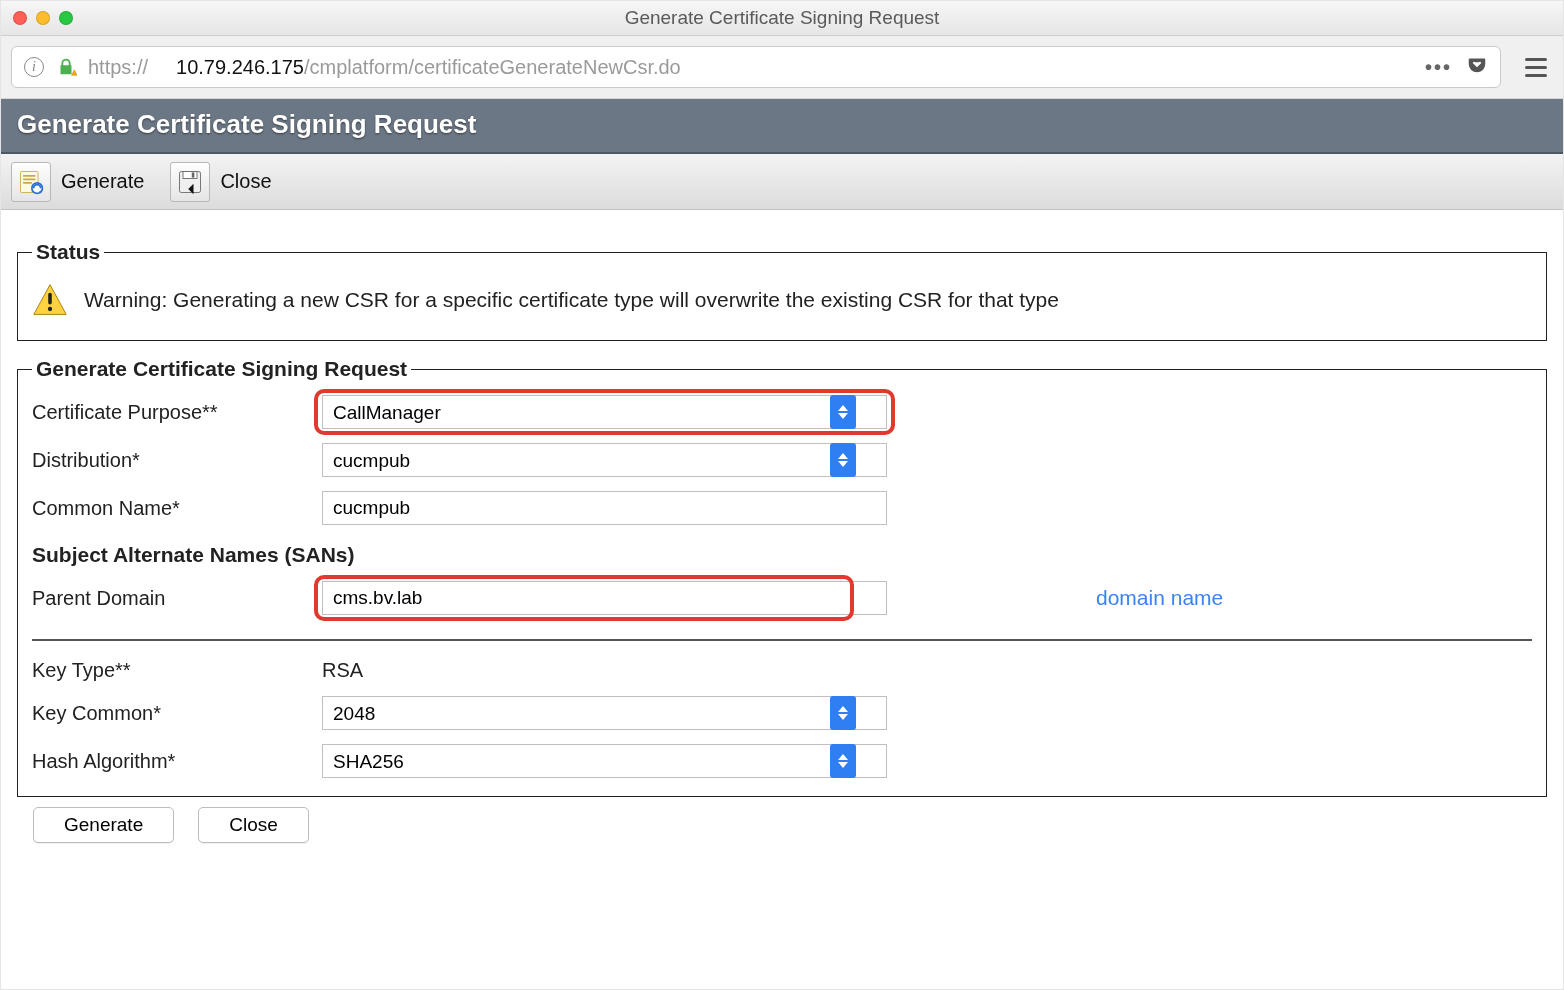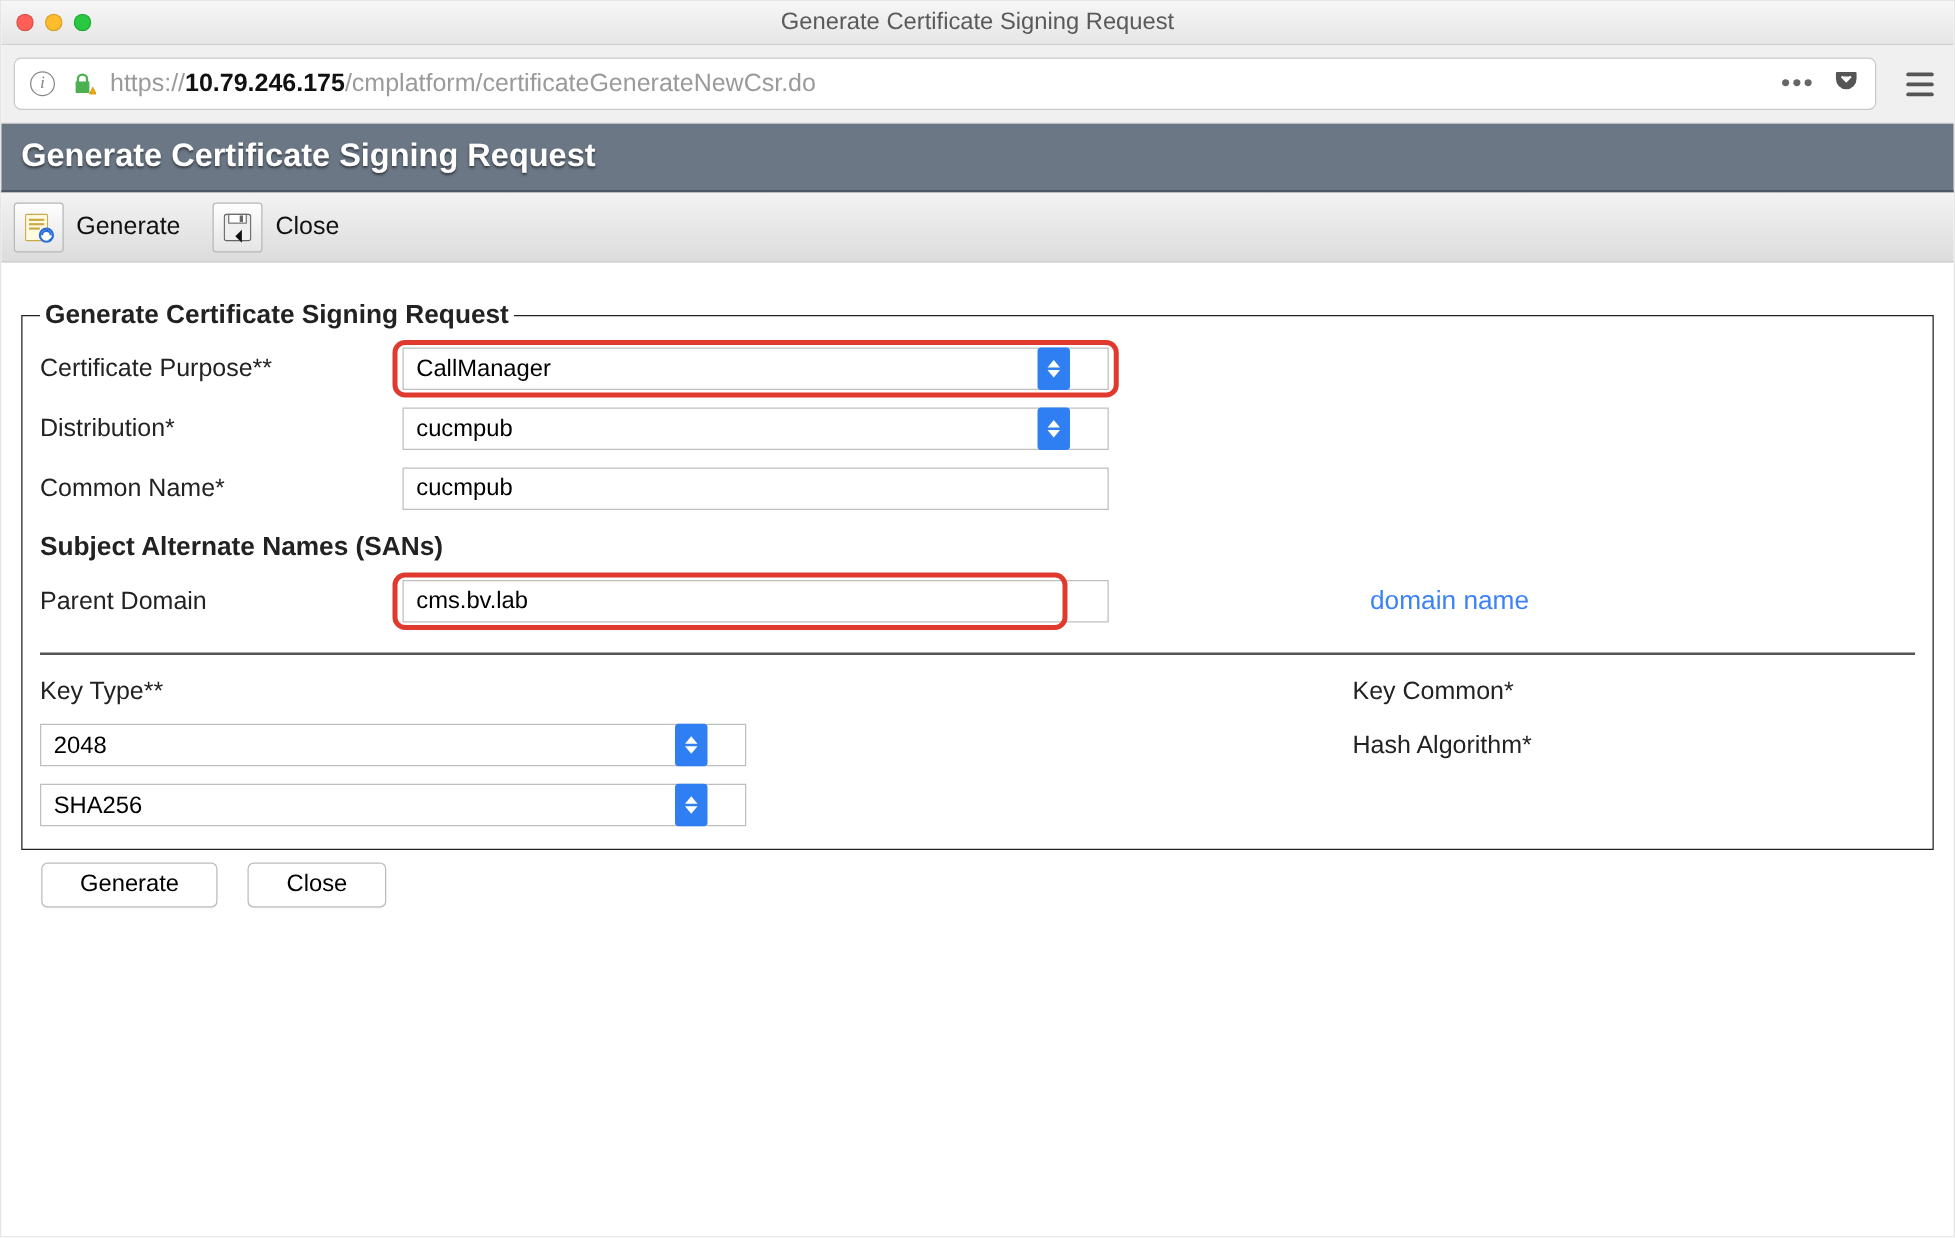--- a/index.html
+++ b/index.html
@@ -10,21 +10,21 @@
   .mac-titlebar { height: 35px; background: linear-gradient(#f6f6f6,#e6e6e6); border-bottom: 1px solid #cfcfcf; display: flex; align-items: center; position: relative; }
   .traffic-lights { display: flex; gap: 9px; padding-left: 12px; }
   .tl { width: 14px; height: 14px; border-radius: 50%; border: 1px solid rgba(0,0,0,0.15); }
   .tl.red { background:#ff5f57; } .tl.yellow{background:#ffbd2e;} .tl.green{background:#28c940;}
   .mac-title { position:absolute; left:0; right:0; text-align:center; color:#5a5a5a; font-size:19px; }
 
   
   .browser-chrome { background:#f0f0f0; padding:10px 10px 10px 10px; border-bottom:1px solid #d6d6d6; display:flex; align-items:center; gap:10px; }
   .url-pill { flex:1; background:#fff; border:1px solid #c9c9c9; border-radius:6px; height:42px; display:flex; align-items:center; padding:0 12px; gap:10px; color:#666; font-size:20px; }
   .url-text { flex:1; white-space:nowrap; overflow:hidden; }
-  .url-text .ip { color:#111; font-weight:700; }
+  .url-text .ip { color:#111; font-weight:400;margin-left:28px; }
   .url-text .rest { color:#9a9a9a; }
   .url-actions { display:flex; align-items:center; gap:14px; color:#666; }
   .dots { letter-spacing:2px; font-weight:700; }
   .pocket { width:22px; height:22px; }
   .hamburger { width:22px; display:flex; flex-direction:column; gap:5px; margin-left:14px; margin-right:6px; }
   .hamburger span{ height:3px; background:#555; border-radius:2px; }
 
   .info-icon { width:20px; height:20px; border:1.5px solid #888; color:#888; border-radius:50%; display:flex; align-items:center; justify-content:center; font-style:italic; font-family:Georgia, serif; font-size:14px; }
   .lock-badge { position:relative; width:24px; height:24px; display:flex; align-items:center; justify-content:center; }
 
@@ -141,20 +141,31 @@
           <rect x="18" y="5" width="3" height="6" fill="#666"></rect>
           <path d="M20 30 L14 24 L20 18" fill="#111"></path>
         </svg>
       </div>
       <span>Close</span>
     </div>
   </div>
 
   <div class="content">
 
+    <fieldset>
+      <legend>Status</legend>
+      <div class="status-row">
+        <svg class="warn-icon" viewBox="0 0 40 40">
+          <polygon points="20,3 38,36 2,36" fill="#ffd23f" stroke="#9a7a00" stroke-width="1"></polygon>
+          <rect x="18" y="12" width="4" height="13" rx="2" fill="#222"></rect>
+          <circle cx="20" cy="30" r="2.4" fill="#222"></circle>
+        </svg>
+        <span>Warning: Generating a new CSR for a specific certificate type will overwrite the existing CSR for that type</span>
+      </div>
+    </fieldset>
 
     <fieldset>
       <legend>Generate Certificate Signing Request</legend>
 
       <div class="form-grid">
 
         <div class="label">Certificate Purpose**</div>
         <div class="highlight-red" style="width:565px;">
           <div class="select-wrap">
             <select>
@@ -184,20 +195,21 @@
 
         <div class="label">Parent Domain</div>
         <div class="highlight-red" style="width:524px;border-radius:15px;">
           <input class="text-input" type="text" value="cms.bv.lab" style="">
         </div>
         <div class="ann">domain name</div>
 
         <hr class="divider">
 
         <div class="label">Key Type**</div>
+        <div class="keytype-val">RSA</div>
         <div></div>
 
         <div class="label">Key Common*</div>
         <div class="select-wrap">
           <select>
             <option selected="">2048</option>
           </select>
           <div class="select-caret"></div>
         </div>
         <div></div>

